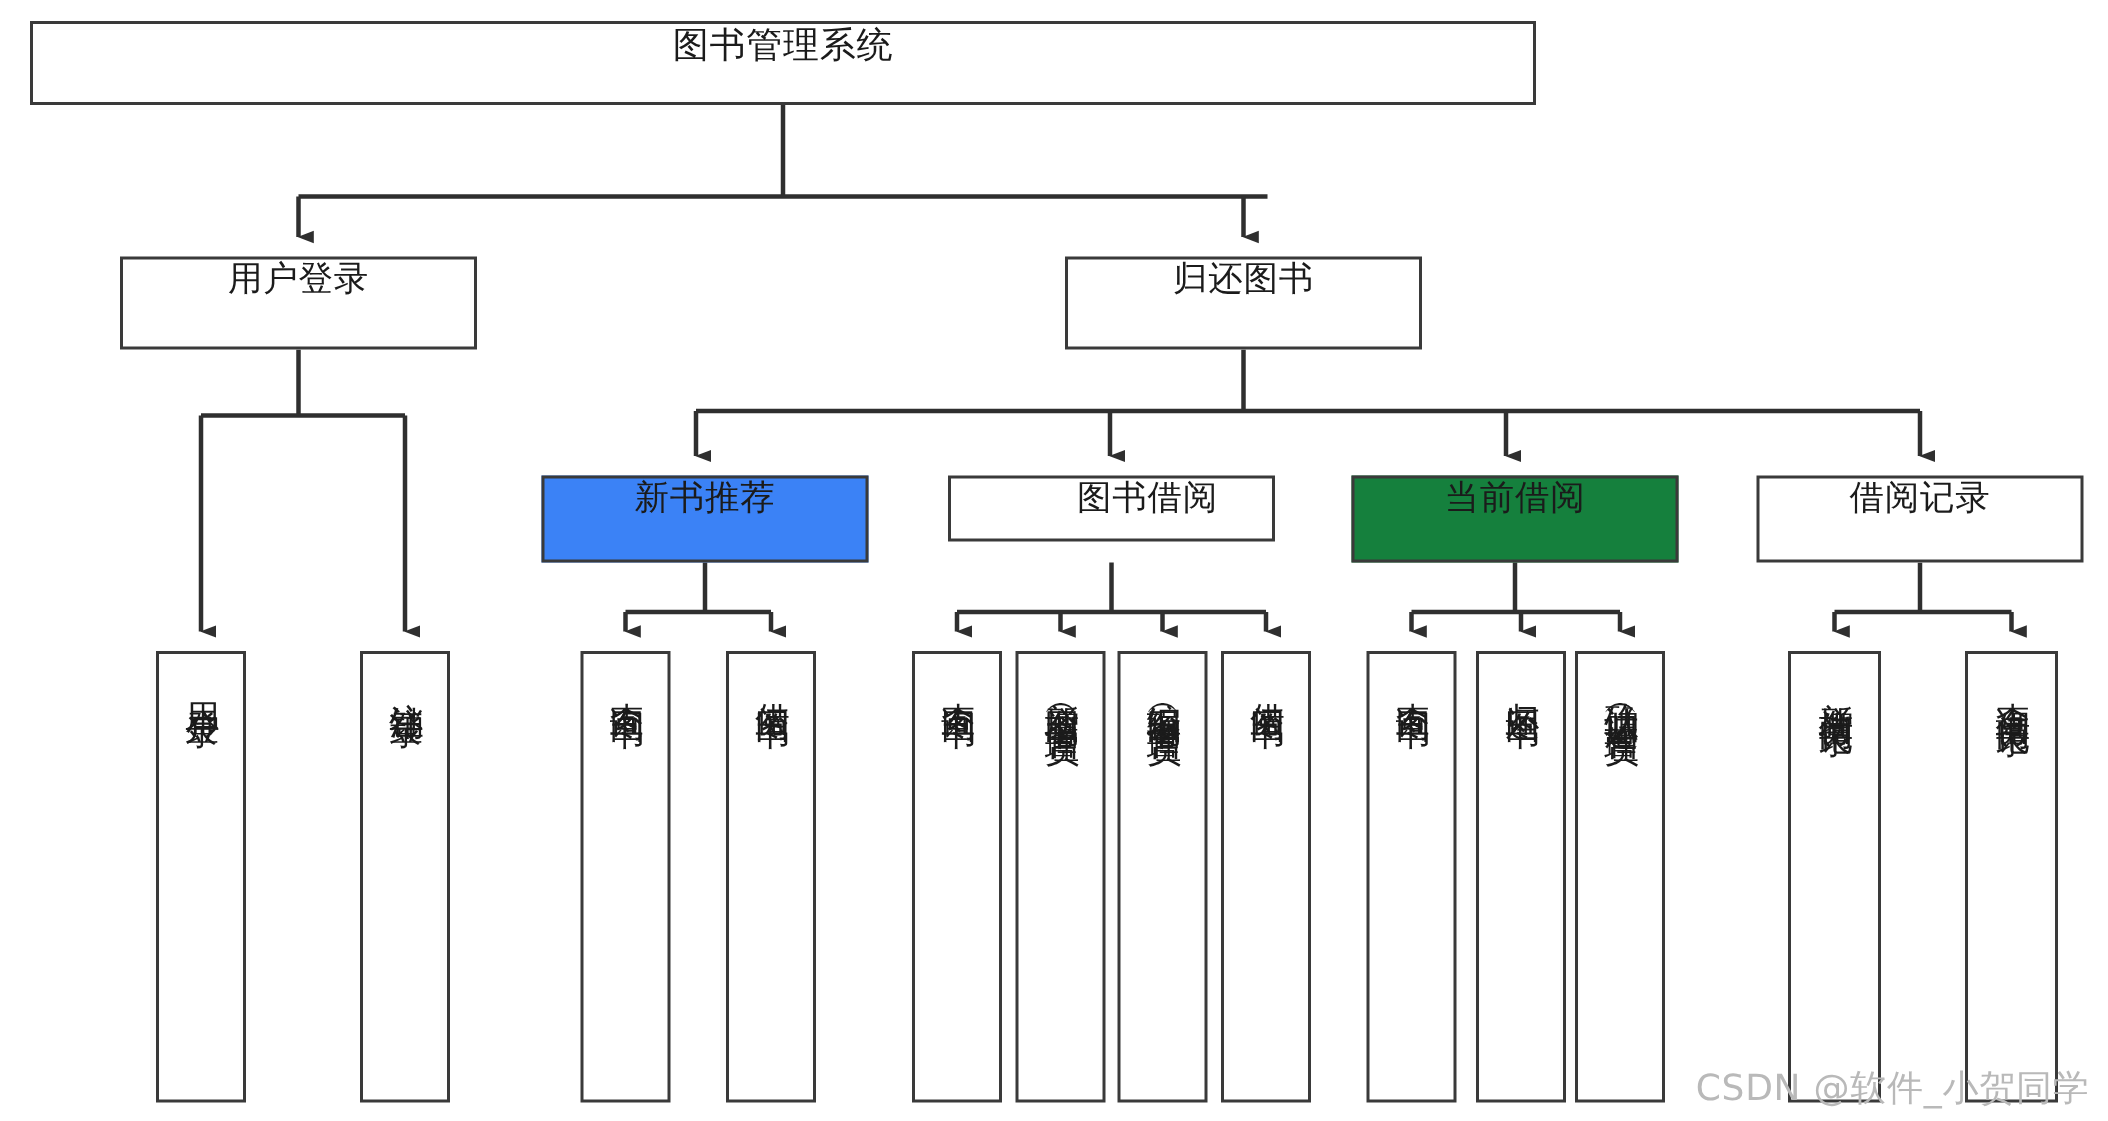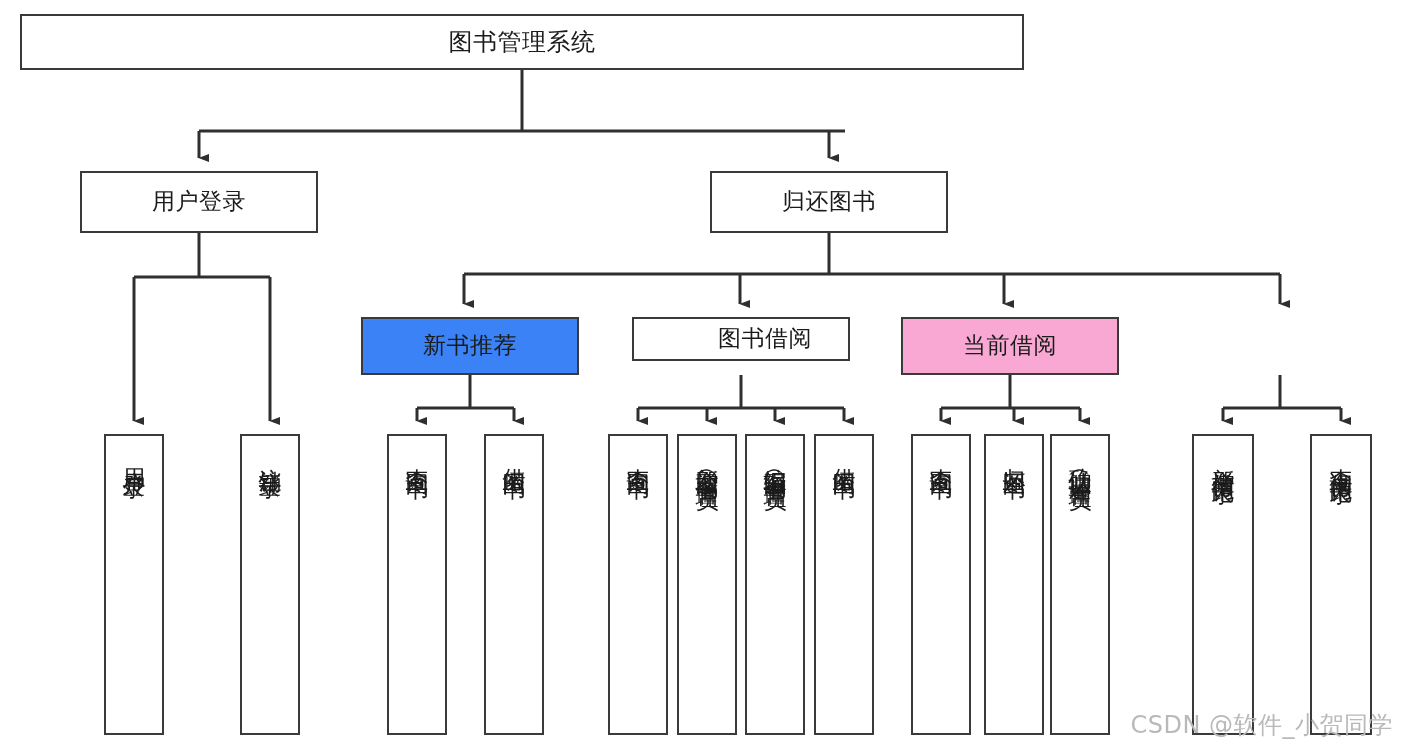--- a/index.html
+++ b/index.html
@@ -24,21 +24,21 @@
     width: 1405px;
     height: 747px;
     pointer-events: none;
   }
   .node {
     position: absolute;
     box-sizing: border-box;
     background: #ffffff;
     border: 2.5px solid #3a3a3a;
     display: flex;
-    align-items: center;
+    align-items: flex-start;
     justify-content: center;
     color: #1b1b1b;
   }
   .node .lbl {
     display: block;
     text-align: center;
     line-height: 1.18;
     letter-spacing: 0.5px;
   }
   
@@ -137,22 +137,25 @@
   <div class="node horiz" style="left: 710px; top: 171px; width: 238px; height: 62px; border-color: rgb(58, 58, 58); background: rgb(255, 255, 255); color: rgb(27, 27, 27);">
     <span class="lbl">归还图书</span>
   </div>
 
   <div class="node horiz" style="left: 361px; top: 317px; width: 218px; height: 58px; border-color: rgb(58, 58, 58); background: #3b82f6; color: rgb(27, 27, 27);">
     <span class="lbl">新书推荐</span>
   </div>
   <div class="node horiz" style="left: 632px; top: 317px; width: 218px; height: 44px; border-color: rgb(58, 58, 58); background: rgb(255, 255, 255); color: rgb(27, 27, 27); padding-left: 48px;">
     <span class="lbl">图书借阅</span>
   </div>
-  <div class="node horiz" style="left: 901px; top: 317px; width: 218px; height: 58px; border-color: rgb(58, 58, 58); background: #f9a8d4; color: rgb(27, 27, 27);">
+  <div class="node horiz" style="left: 901px; top: 317px; width: 218px; height: 58px; border-color: rgb(58, 58, 58); background: #15803d; color: rgb(27, 27, 27);">
     <span class="lbl">当前借阅</span>
+  </div>
+  <div class="node horiz" style="left: 1171px; top: 317px; width: 218px; height: 58px; border-color: rgb(58, 58, 58); background: rgb(255, 255, 255); color: rgb(27, 27, 27);">
+    <span class="lbl">借阅记录</span>
   </div>
 
   <div class="node vert" style="left: 104px; top: 434px; width: 60px; height: 301px; border-color: rgb(58, 58, 58); background: rgb(255, 255, 255); color: rgb(27, 27, 27);">
     <span class="lbl">用户登录</span>
   </div>
   <div class="node vert" style="left: 240px; top: 434px; width: 60px; height: 301px; border-color: rgb(58, 58, 58); background: rgb(255, 255, 255); color: rgb(27, 27, 27);">
     <span class="lbl">注销登录</span>
   </div>
   <div class="node vert" style="left: 387px; top: 434px; width: 60px; height: 301px; border-color: rgb(58, 58, 58); background: rgb(255, 255, 255); color: rgb(27, 27, 27);">
     <span class="lbl">查询图书</span>

